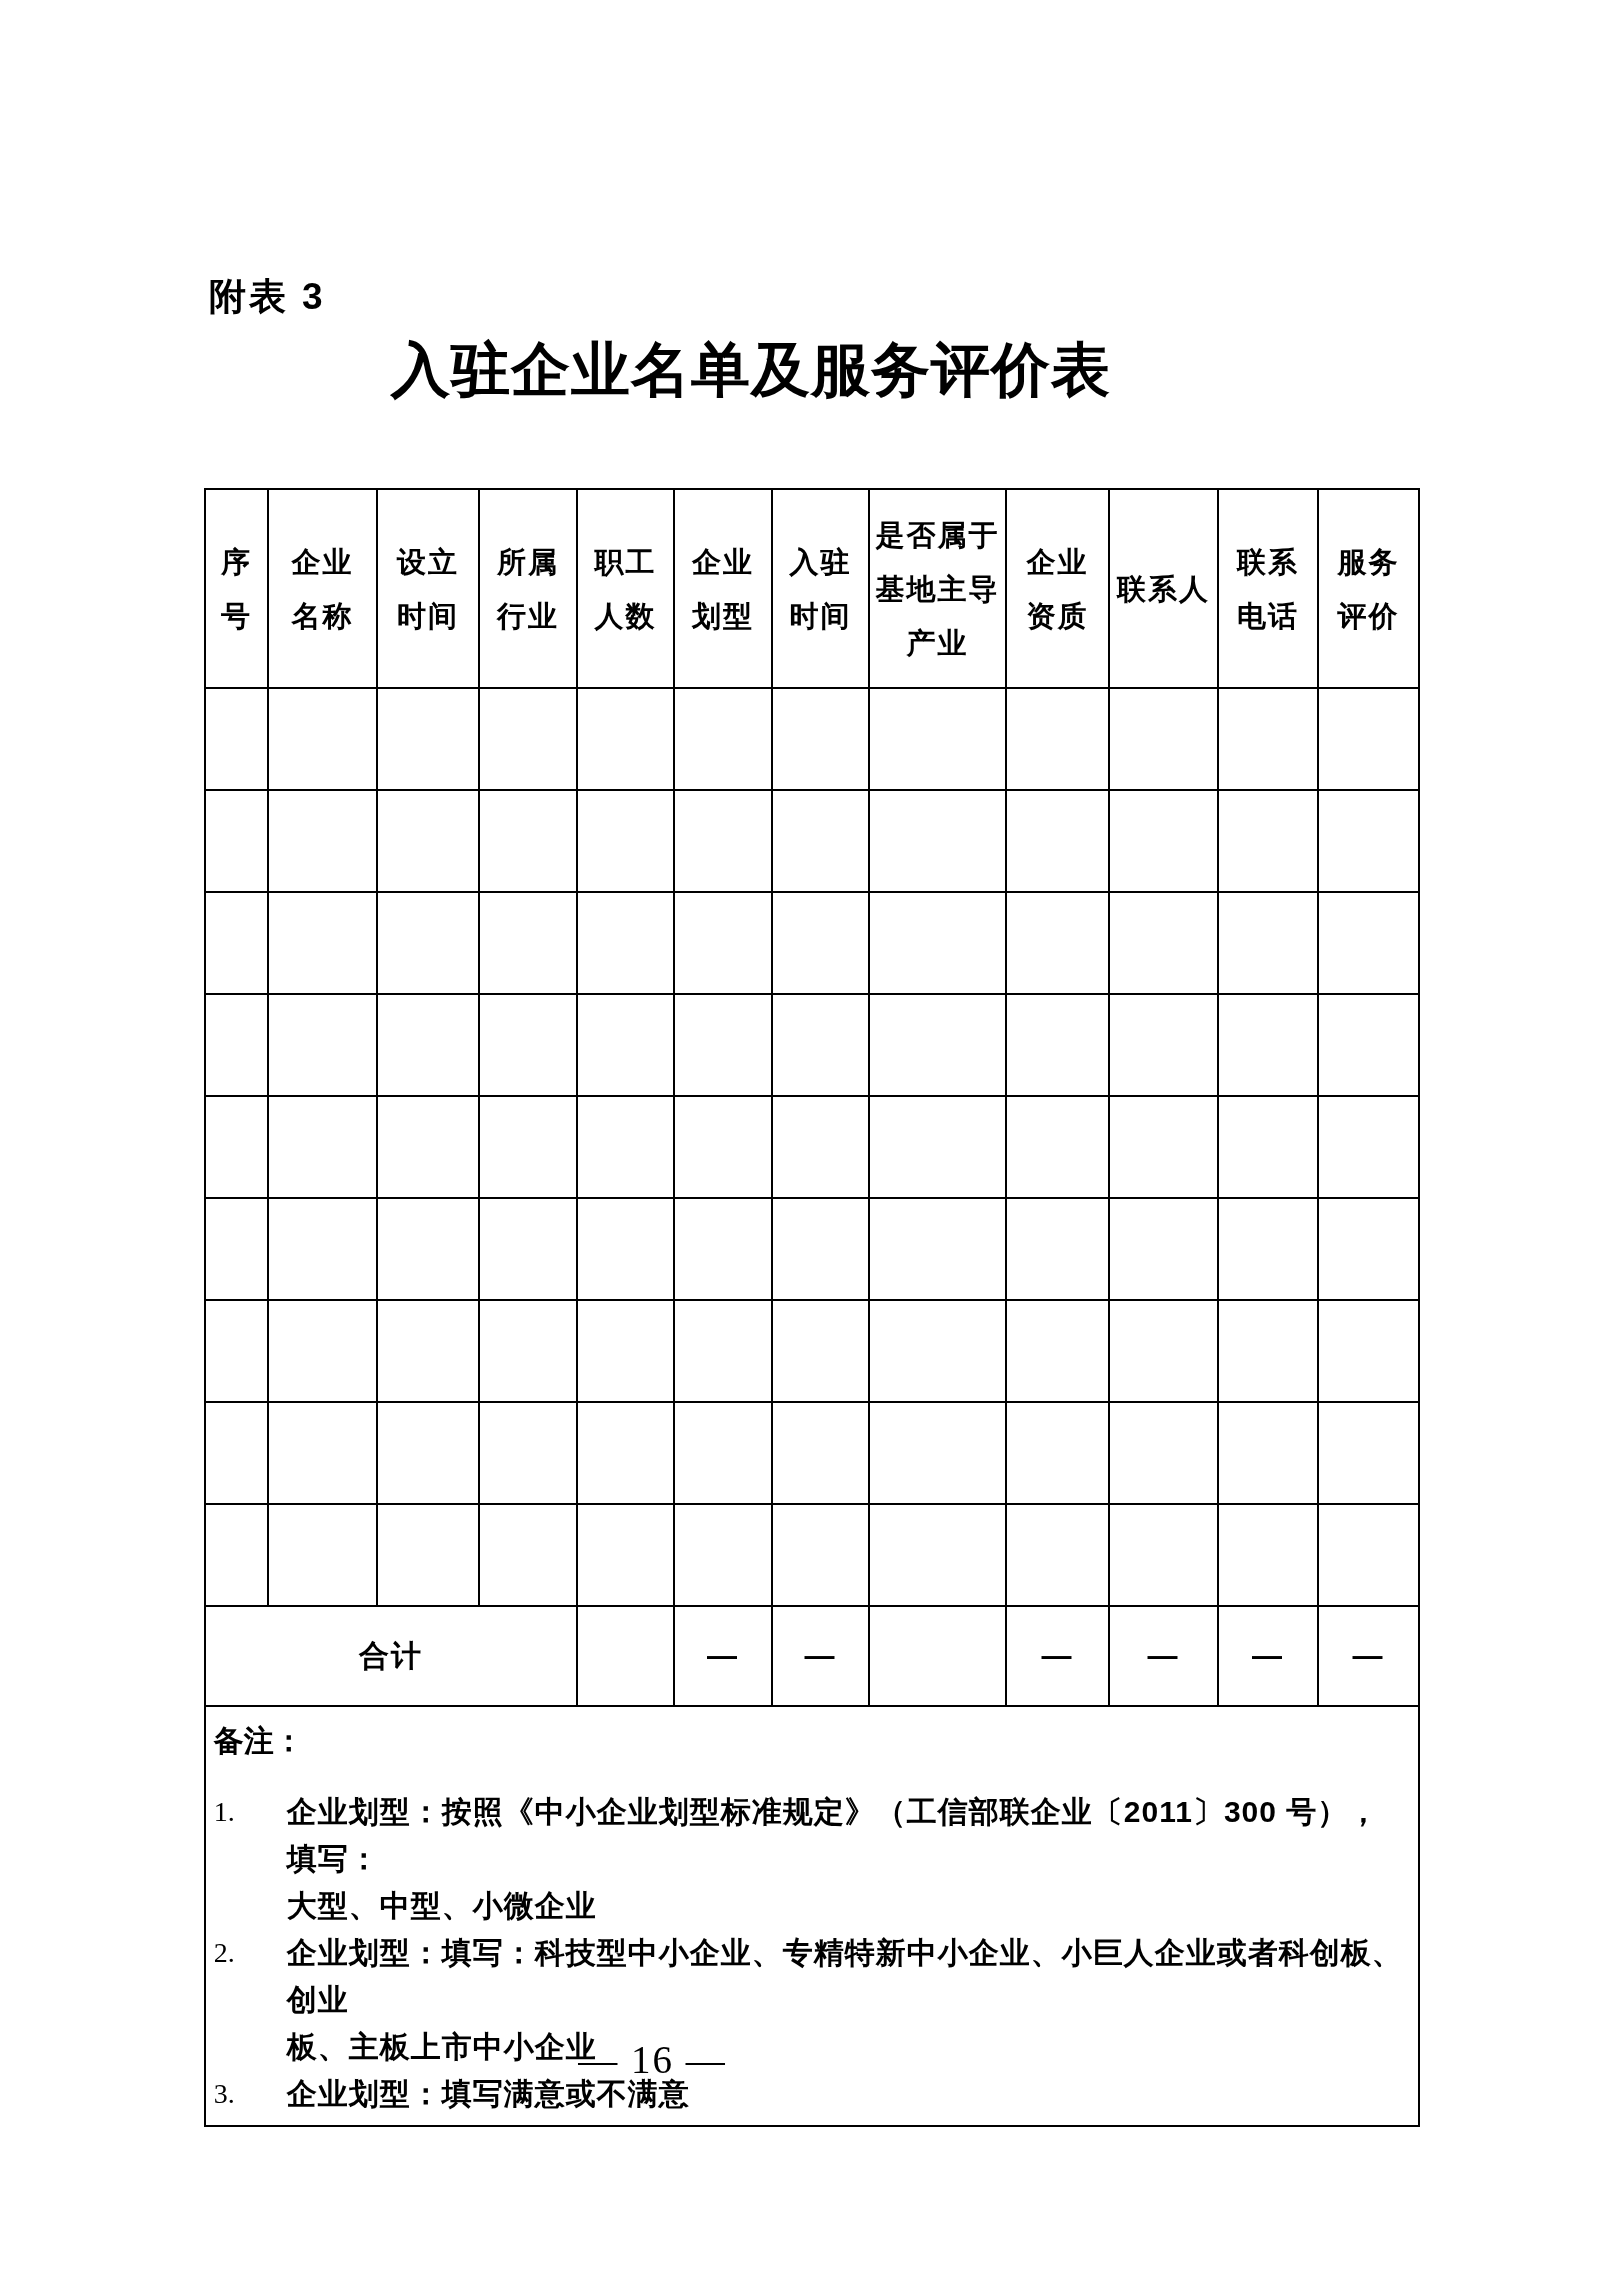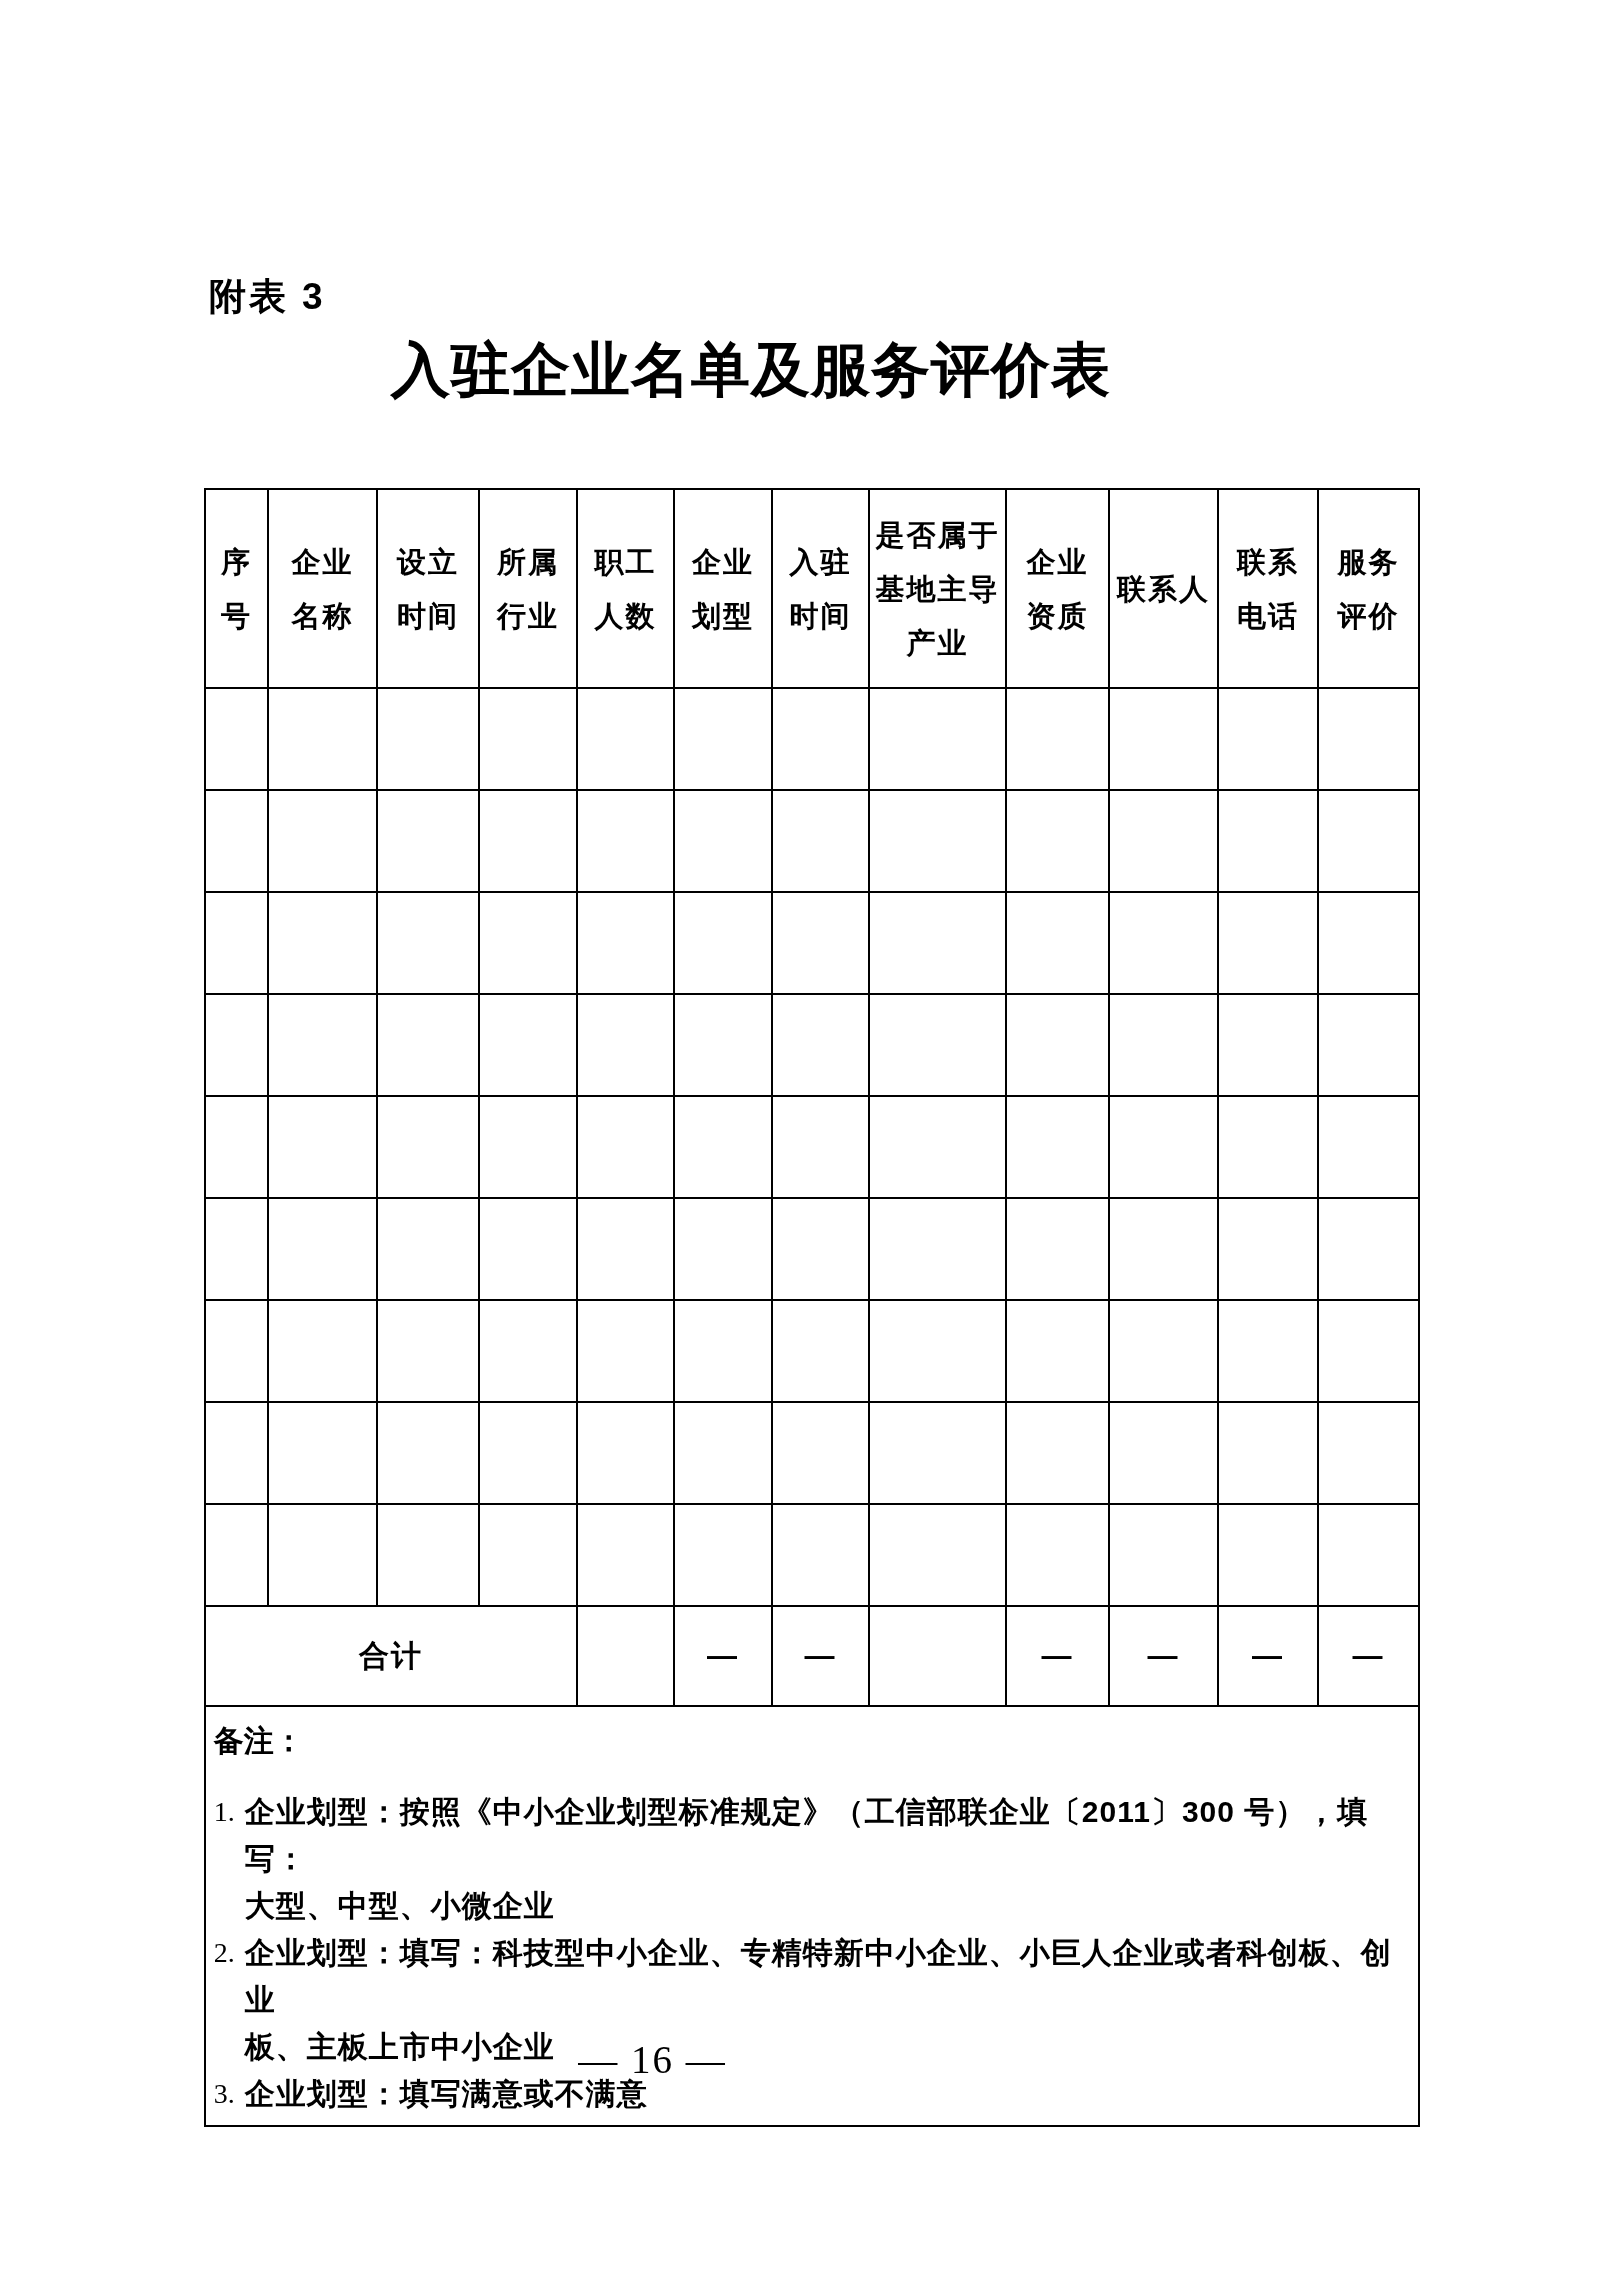--- a/index.html
+++ b/index.html
@@ -55,21 +55,21 @@
   }
   .notes{display:flex;align-items:flex-start;font-size:30px;line-height:47px;font-weight:600;flex-direction:column;}
   .notes-label{flex:0 0 71px;white-space:nowrap;letter-spacing:0px;}
   .notes-list{flex:1 1 auto;}
   .note-item{display:flex;align-items:flex-start;}
   .note-num{
     flex:0 0 31px;
     font-family:"Liberation Serif","DejaVu Serif",serif;
     font-weight:400;font-size:28px;
   }
-  .note-text{white-space:pre-line;letter-spacing:1px;}
+  .note-text{white-space:pre-line;letter-spacing:1px;margin-left:42px;}
   .page-number{
     position:absolute;left:0;top:2037px;width:1305px;
     text-align:center;
     font-family:"Liberation Serif","DejaVu Serif",serif;
     font-size:39px;letter-spacing:2px;font-weight:400;
   }
 </style>
 </head>
 <body>
 

